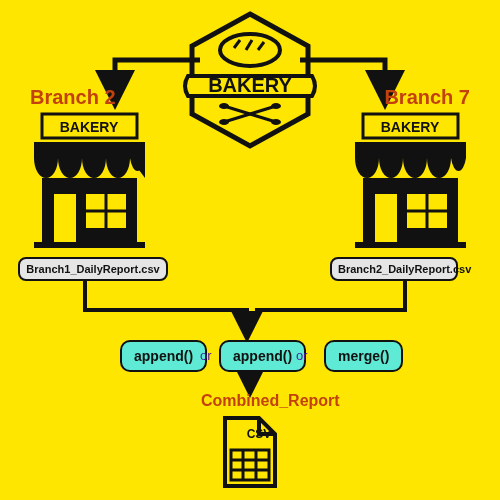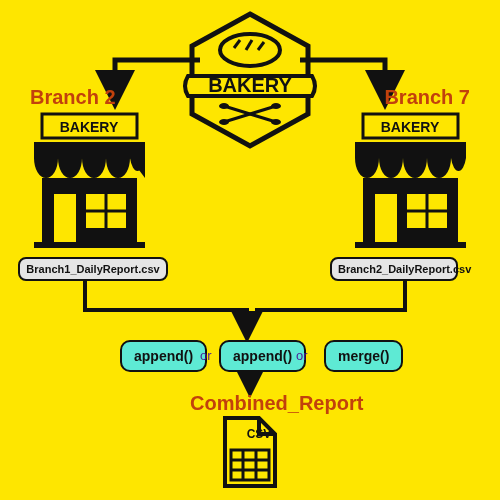--- a/index.html
+++ b/index.html
@@ -77,21 +77,21 @@
   <rect x="2" y="130" width="111" height="6" fill="#111"></rect>
 </svg>
 <div class="filebox" style="left:330px;top:257px;width:128px">Branch2_DailyReport.csv</div>
 
 <div class="funcbox" style="left:120px;top:340px">append()</div>
 <div class="or" style="left:200px;top:348px">or</div>
 <div class="funcbox" style="left:219px;top:340px">append()</div>
 <div class="or" style="left:296px;top:348px">or</div>
 <div class="funcbox" style="left:324px;top:340px">merge()</div>
 
-<div class="label" style="left:190px;top:392px;font-size:20px">Combined_Report</div>
+<div class="label" style="left:201px;top:392px;font-size:16px">Combined_Report</div>
 <svg class="layer" style="left:219px;top:414px" width="62" height="76">
   <path d="M6 4 L40 4 L56 20 L56 72 L6 72 Z" fill="#fee600" stroke="#111" stroke-width="4"></path>
   <path d="M40 4 L40 20 L56 20" fill="none" stroke="#111" stroke-width="4"></path>
   <text x="40" y="24" text-anchor="middle" font-family="Arial" font-size="12" font-weight="900" fill="#111">CSV</text>
   <rect x="12" y="36" width="38" height="30" fill="none" stroke="#111" stroke-width="3"></rect>
   <line x1="12" y1="46" x2="50" y2="46" stroke="#111" stroke-width="3"></line>
   <line x1="12" y1="56" x2="50" y2="56" stroke="#111" stroke-width="3"></line>
   <line x1="24" y1="36" x2="24" y2="66" stroke="#111" stroke-width="3"></line>
   <line x1="37" y1="36" x2="37" y2="66" stroke="#111" stroke-width="3"></line>
 </svg>

